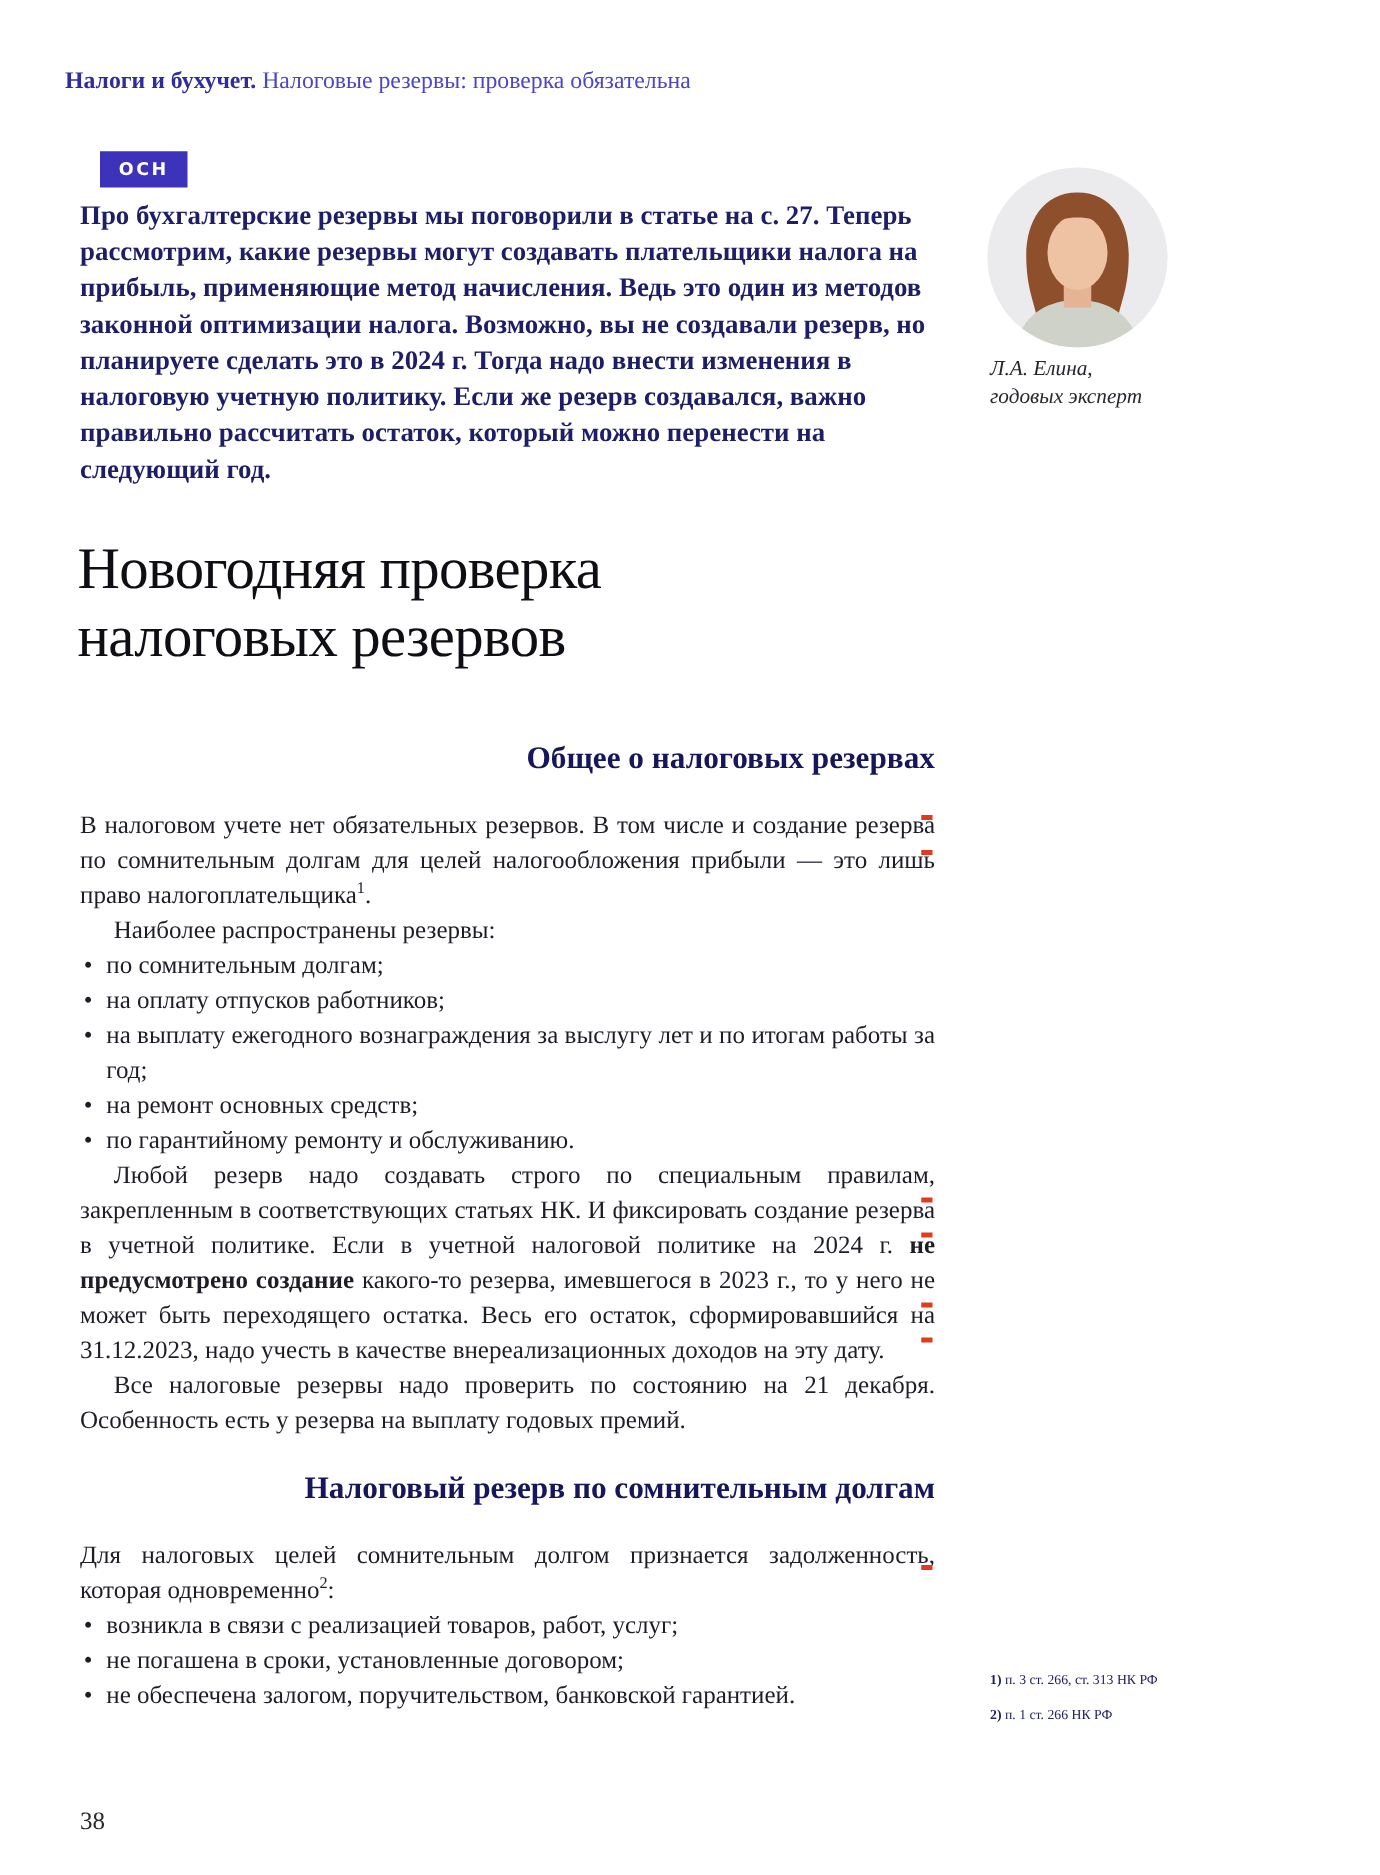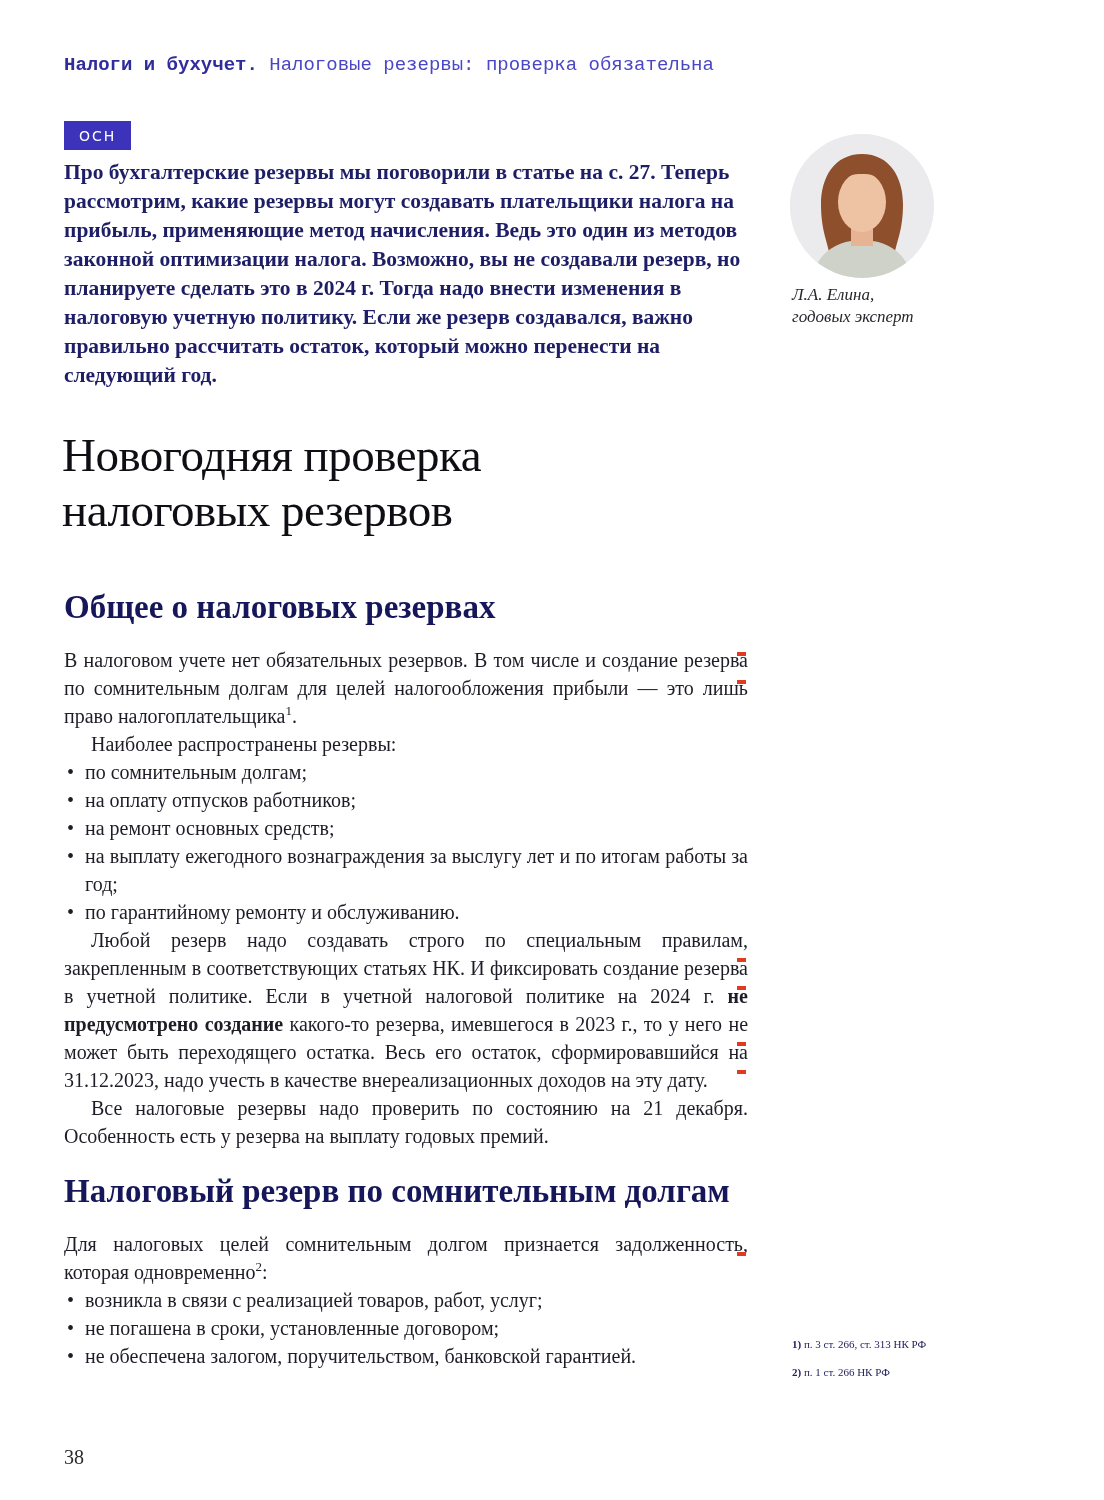--- a/index.html
+++ b/index.html
@@ -4,29 +4,29 @@
 <style>
   html,body { margin:0; padding:0; }
   body {
     width:1104px; height:1500px; background:#ffffff;
     font-family:"Liberation Serif", serif;
     color:#1d1d27;
   }
   .page { position:relative; width:1104px; height:1500px; overflow:hidden; background:#fff; }
 
   
-  .runhead { position:absolute; left:64px; top:54px; font-size:19px; white-space:nowrap;font-family:Liberation Mono, monospace; }
+  .runhead { position:absolute; left:52px; top:54px; font-size:19px; white-space:nowrap; }
   .runhead .brand { font-weight:bold; color:var(--brand-color,#312c9c); }
   .runhead .sub { font-weight:normal; color:var(--subtitle-color,#4b46c6); }
 
   
   .badge {
-    position:absolute; left:64px; top:121px;
+    position:absolute; left:80px; top:121px;
     background:var(--accent,#3d33bb); color:#ffffff;
-    font-family:"DejaVu Sans", sans-serif; font-weight:normal;
+    font-family:"DejaVu Sans", sans-serif; font-weight:bold;
     font-size:14px; letter-spacing:2px; padding:7px 15px 6px;
   }
 
   
   .intro {
     position:absolute; left:64px; top:158px; width:696px;
     font-size:21.5px; line-height:29px; font-weight:bold;
     color:var(--intro-color,#1e1e66); text-align:left;
   }
 
@@ -43,22 +43,22 @@
     color:#0e0e14; letter-spacing:-0.5px;
   }
 
   
   .main {
     position:absolute; left:64px; top:592px; width:684px;
     font-size:20px; line-height:28px; color:var(--body-color,#1d1d27);
     text-align:justify;
   }
   .main h2 {
-    font-size:33px; line-height:30px; margin:0 0 24px;
-    color:var(--heading-color,#16165a); text-align:left; font-weight:bold;
+    font-size:25px; line-height:30px; margin:0 0 24px;
+    color:var(--heading-color,#16165a); text-align:right; font-weight:bold;
   }
   .main h2.second { margin-top:26px; }
   .main p { margin:0; }
   .main p.indent { text-indent:27px; }
   .main ul { margin:0; padding:0; list-style:none; }
   .main li { position:relative; padding-left:21px; }
   .main li::before { content:"\2022"; position:absolute; left:3px; }
   sup { font-size:13px; vertical-align:super; line-height:0; }
   .inline-bold { font-weight:bold; }
 
@@ -113,22 +113,22 @@
 
     <h2>Общее о налоговых резервах</h2>
 
     <p><span>В налоговом учете нет обязательных резервов. В том числе и создание резерва по сомнительным долгам для целей налогообложения прибыли — это лишь право налогоплательщика</span><sup>1</sup><span>.</span></p>
 
     <p class="indent">Наиболее распространены резервы:</p>
 
     <ul>
       <li>по сомнительным долгам;</li>
       <li>на оплату отпусков работников;</li>
+      <li>на выплату ежегодного вознаграждения за выслугу лет и по итогам работы за год;</li>
       <li>на ремонт основных средств;</li>
-      <li>на выплату ежегодного вознаграждения за выслугу лет и по итогам работы за год;</li>
       <li>по гарантийному ремонту и обслуживанию.</li>
     </ul>
 
     <p class="indent"><span>Любой резерв надо создавать строго по специальным правилам, закрепленным в соответствующих статьях НК. И фиксировать создание резерва в учетной политике. Если в учетной налоговой политике на 2024 г. </span><span class="inline-bold">не предусмотрено создание</span><span> какого-то резерва, имевшегося в 2023 г., то у него не может быть переходящего остатка. Весь его остаток, сформировавшийся на 31.12.2023, надо учесть в качестве внереализационных доходов на эту дату.</span></p>
 
     <p class="indent">Все налоговые резервы надо проверить по состоянию на 21 декабря. Особенность есть у резерва на выплату годовых премий.</p>
 
     <h2 class="second">Налоговый резерв по сомнительным долгам</h2>
 
     <p><span>Для налоговых целей сомнительным долгом признается задолженность, которая одновременно</span><sup>2</sup><span>:</span></p>

